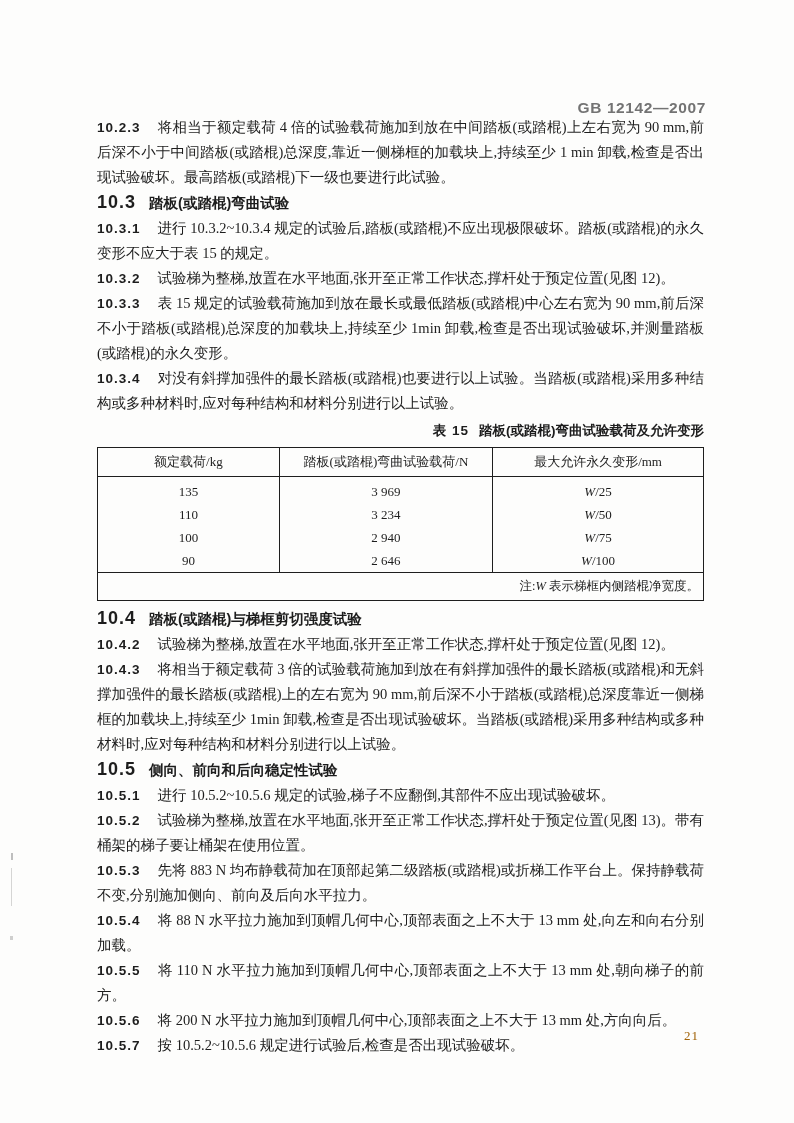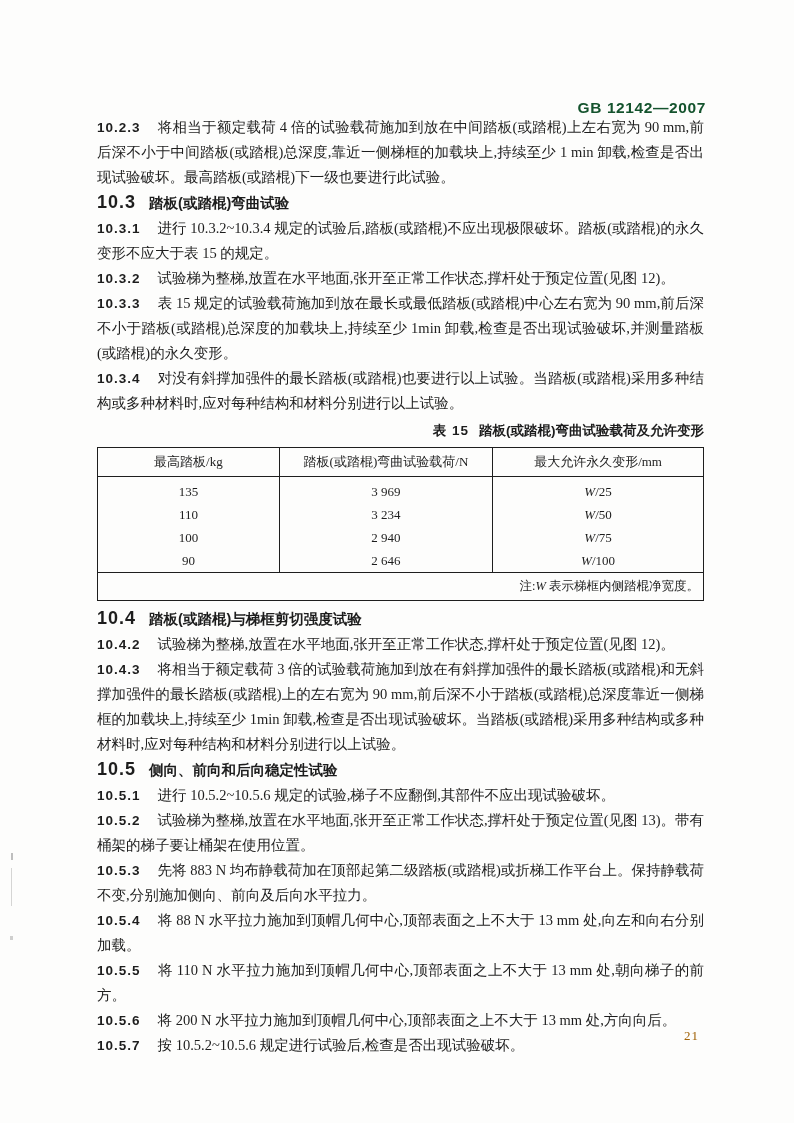--- a/index.html
+++ b/index.html
@@ -9,21 +9,21 @@
     margin:0 auto;
     background:#fdfdfc;
     color:#1d1d1d;
     font-family:"Liberation Serif","DejaVu Serif",serif;
     overflow:hidden;
   }
   .std-header{
     position:absolute;top:99px;right:88px;
     font-family:"Liberation Sans","DejaVu Sans",sans-serif;
     font-weight:700;font-size:15.5px;letter-spacing:.6px;
-    color:#14532d;
+    color:#737373;
   }
   .doc-body{
     position:absolute;top:115px;left:97px;width:607px;
   }
   .clause{
     font-size:14.5px;line-height:25px;
     text-align:justify;
   }
   .clause .num{
     font-family:"Liberation Sans","DejaVu Sans",sans-serif;
@@ -100,21 +100,21 @@
       <div class="table-block">
         <div class="tbl-title"><span class="lbl">表 15</span><span>踏板(或踏棍)弯曲试验载荷及允许变形</span></div>
         <table class="data">
           <colgroup>
             <col style="width: 30%;">
             <col style="width: 35.2%;">
             <col style="width: 34.8%;">
           </colgroup>
           <thead>
             <tr>
-              <th>最高踏板/kg</th>
+              <th>额定载荷/kg</th>
               <th>踏板(或踏棍)弯曲试验载荷/N</th>
               <th>最大允许永久变形/mm</th>
             </tr>
           </thead>
           <tbody>
             <tr class="first">
               <td>135</td>
               <td>3 969</td>
               <td><i class="var">W</i>/25</td>
             </tr>

